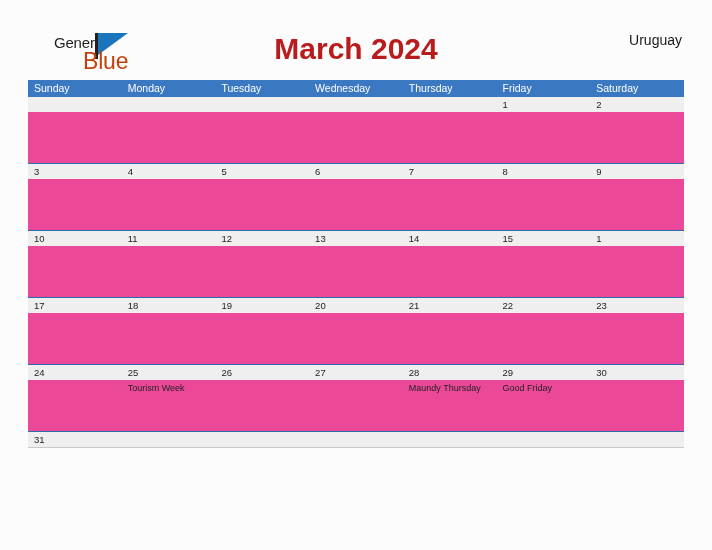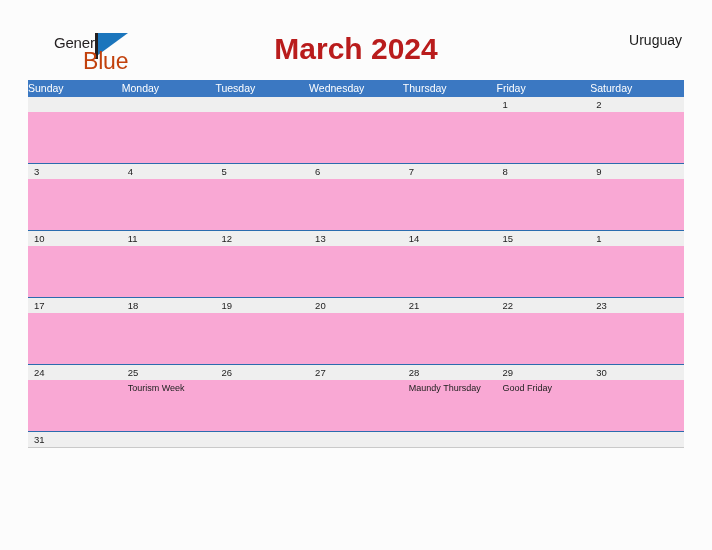--- a/index.html
+++ b/index.html
@@ -107,20 +107,21 @@
 
   .weekday-row {
     display: flex;
     width: 656px;
     height: 17px;
     background: #3B78C2;
   }
   .weekday-cell {
     width: 93.71px;
     box-sizing: border-box;
+    padding-left: 6px;
     color: #FFFFFF;
     font-size: 10.5px;
     line-height: 17px;
     white-space: nowrap;
     overflow: hidden;
   }
 
   .week-row {
     width: 656px;
     border-top: 1.5px solid #2B6CAE;
@@ -144,21 +145,21 @@
     line-height: 15px;
     color: #222222;
     white-space: nowrap;
     overflow: hidden;
   }
 
   .event-band {
     display: flex;
     width: 656px;
     height: 51px;
-    background: #f9a8d4;
+    background: #ec4899;
   }
   .event-cell {
     width: 93.71px;
     box-sizing: border-box;
     padding: 2px 4px 0 6px;
     font-size: 9px;
     line-height: 12px;
     color: #222222;
     overflow: hidden;
   }

